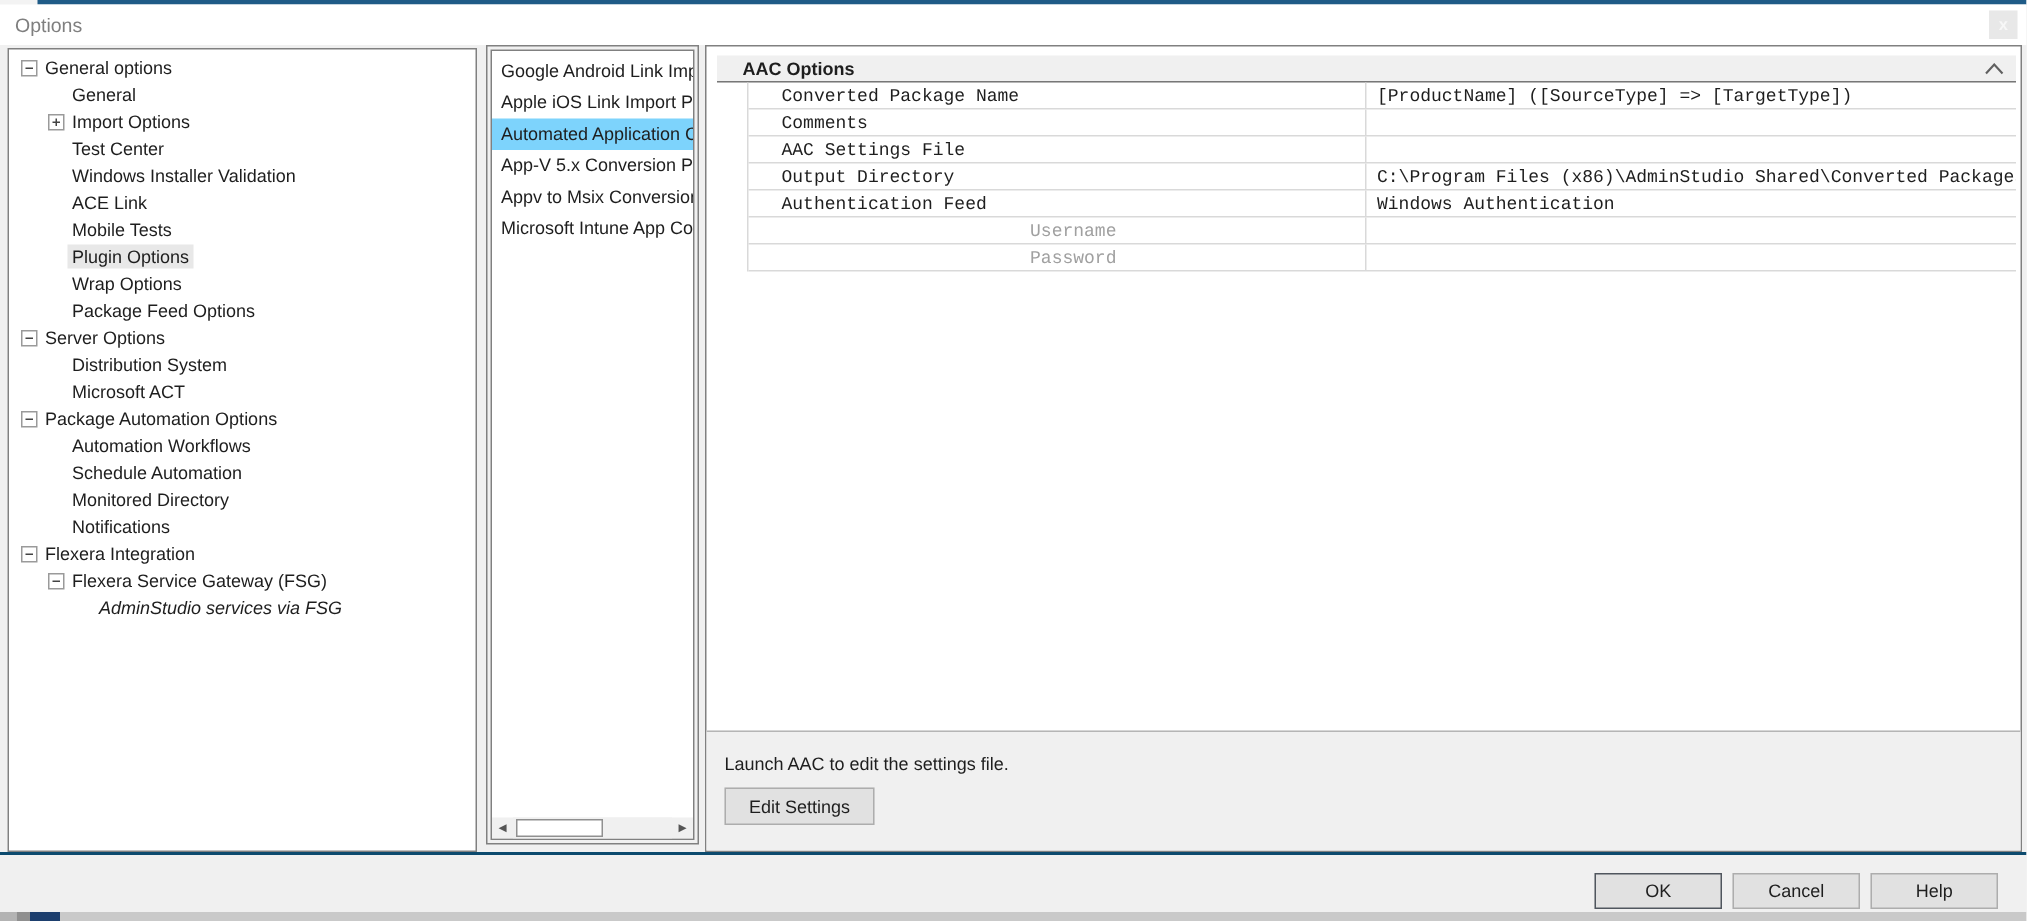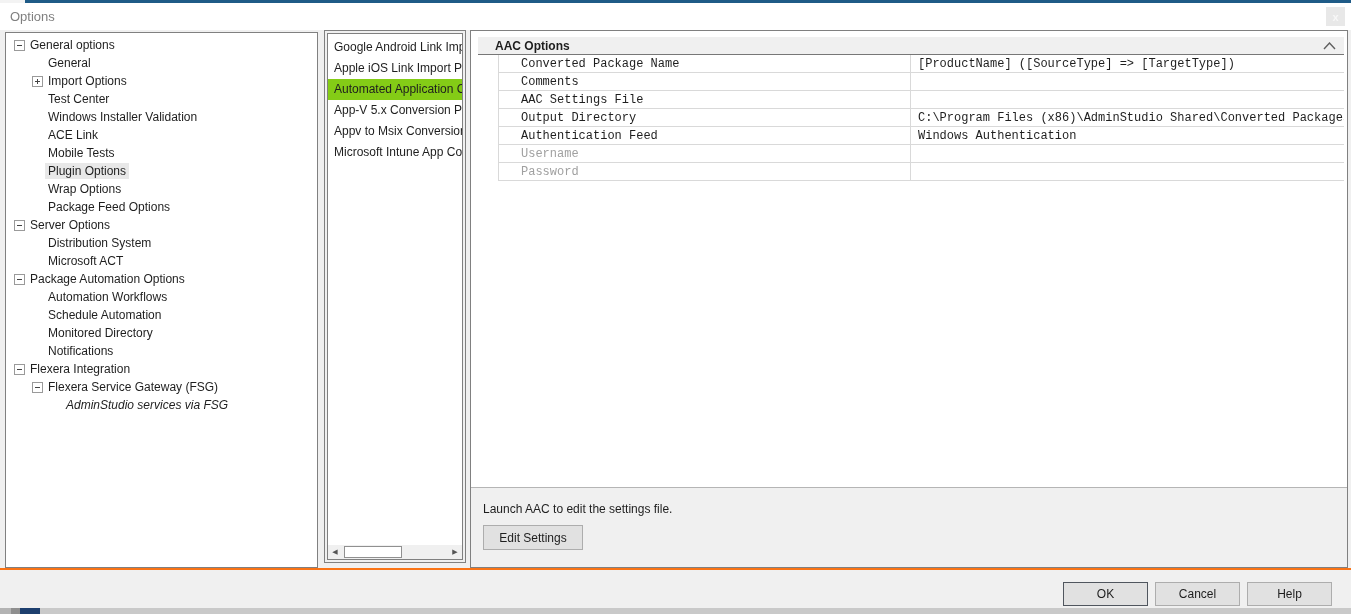--- a/index.html
+++ b/index.html
@@ -29,47 +29,47 @@
   .exp-spacer { display:inline-block; flex:none; width:13px; height:11px; }
   .tl { padding:1px 3px; }
   .tl.sel { background:#e8e8e8; }
 
   
   .mid-panel { position:absolute; left:324px; top:30px; width:142px; height:533px; background:#f0f0f0;
                border:1px solid #808080; padding:2px; }
   .mid-list { height:100%; border:1px solid #808080; background:#fff; display:flex; flex-direction:column; overflow:hidden; }
   .list-items { flex:1; overflow:hidden; padding-top:3px; }
   .li { height:21px; line-height:21px; padding-left:6px; white-space:nowrap; overflow:hidden; }
-  .li.sel { background:#84cc16;text-align:right; }
+  .li.sel { background:#7dd3fc;text-align:right; }
   .hscroll { height:14px; background:#f0f0f0; display:flex; align-items:stretch; }
   .sb-btn { width:14px; display:flex; align-items:center; justify-content:center; font-size:7px; color:#555; }
   .sb-track { flex:1; position:relative; background:#f0f0f0; }
   .sb-thumb { position:absolute; left:2px; top:1px; bottom:1px; width:58px; background:#fff; border:1px solid #909090; }
 
   
   .right-panel { position:absolute; left:470px; top:30px; width:878px; height:538px; background:#fff;
                  border:1px solid #808080; display:flex; flex-direction:column; }
   .rp-white { flex:1; padding:6px 3px 0 7px; overflow:hidden; }
   .grid-header { height:18px; background:#f0f0f0; border-bottom:1px solid #777; display:flex;
                  align-items:center; justify-content:space-between; padding:0 8px 0 17px;gap:47px; }
   .grid-header-label { font-weight:bold; }
   .grid-body { position:relative;font-family:Liberation Mono, monospace; }
   .grid-body::before { content:""; position:absolute; left:20px; top:0; bottom:0; width:1px; background:#d9d9d9; }
   .grow { display:flex; height:18px; margin-left:21px; border-bottom:1px solid #d9d9d9; align-items:center; }
   .glabel { flex:0 0 411px; padding-left:22px; white-space:nowrap; overflow:hidden; }
   .gvalue { flex:1; border-left:1px solid #d9d9d9; align-self:stretch; display:flex; align-items:center;
             padding-left:7px; white-space:nowrap; overflow:hidden; }
-  .grow.disabled .glabel { color:#a0a0a0; }
+  .grow.disabled .glabel { color:#a0a0a0;text-align:center; }
   .rp-actions { height:80px; background:#f0f0f0; border-top:1px solid #b5b5b5; padding:14px 0 0 12px; }
   .edit-btn { display:block; width:100px; height:25px; margin-top:9px; background:#e1e1e1;
               border:1px solid #adadad; font-family:"Liberation Sans", sans-serif; font-size:12px; color:#1e1e1e; }
 
   
   .footer { position:absolute; top:568px; left:0; right:0; height:40px; background:#f0f0f0;
-            border-top:2px solid #f97316; }
+            border-top:2px solid #0c4a6e; }
   .btn { position:absolute; top:12px; width:85px; height:24px; background:#e1e1e1; border:1px solid #adadad;
          font-family:"Liberation Sans", sans-serif; font-size:12px; color:#1e1e1e; }
   .btn-ok { left:1063px; border-color:#50565e; }
   .btn-cancel { left:1155px; }
   .btn-help { left:1247px; }
 
   
   .bottom-strip { position:absolute; bottom:0; left:0; right:0; height:6px; display:flex; }
   .seg-a { width:11px; background:#b3b3b3; }
   .seg-b { width:9px; background:#8f8f8f; }

